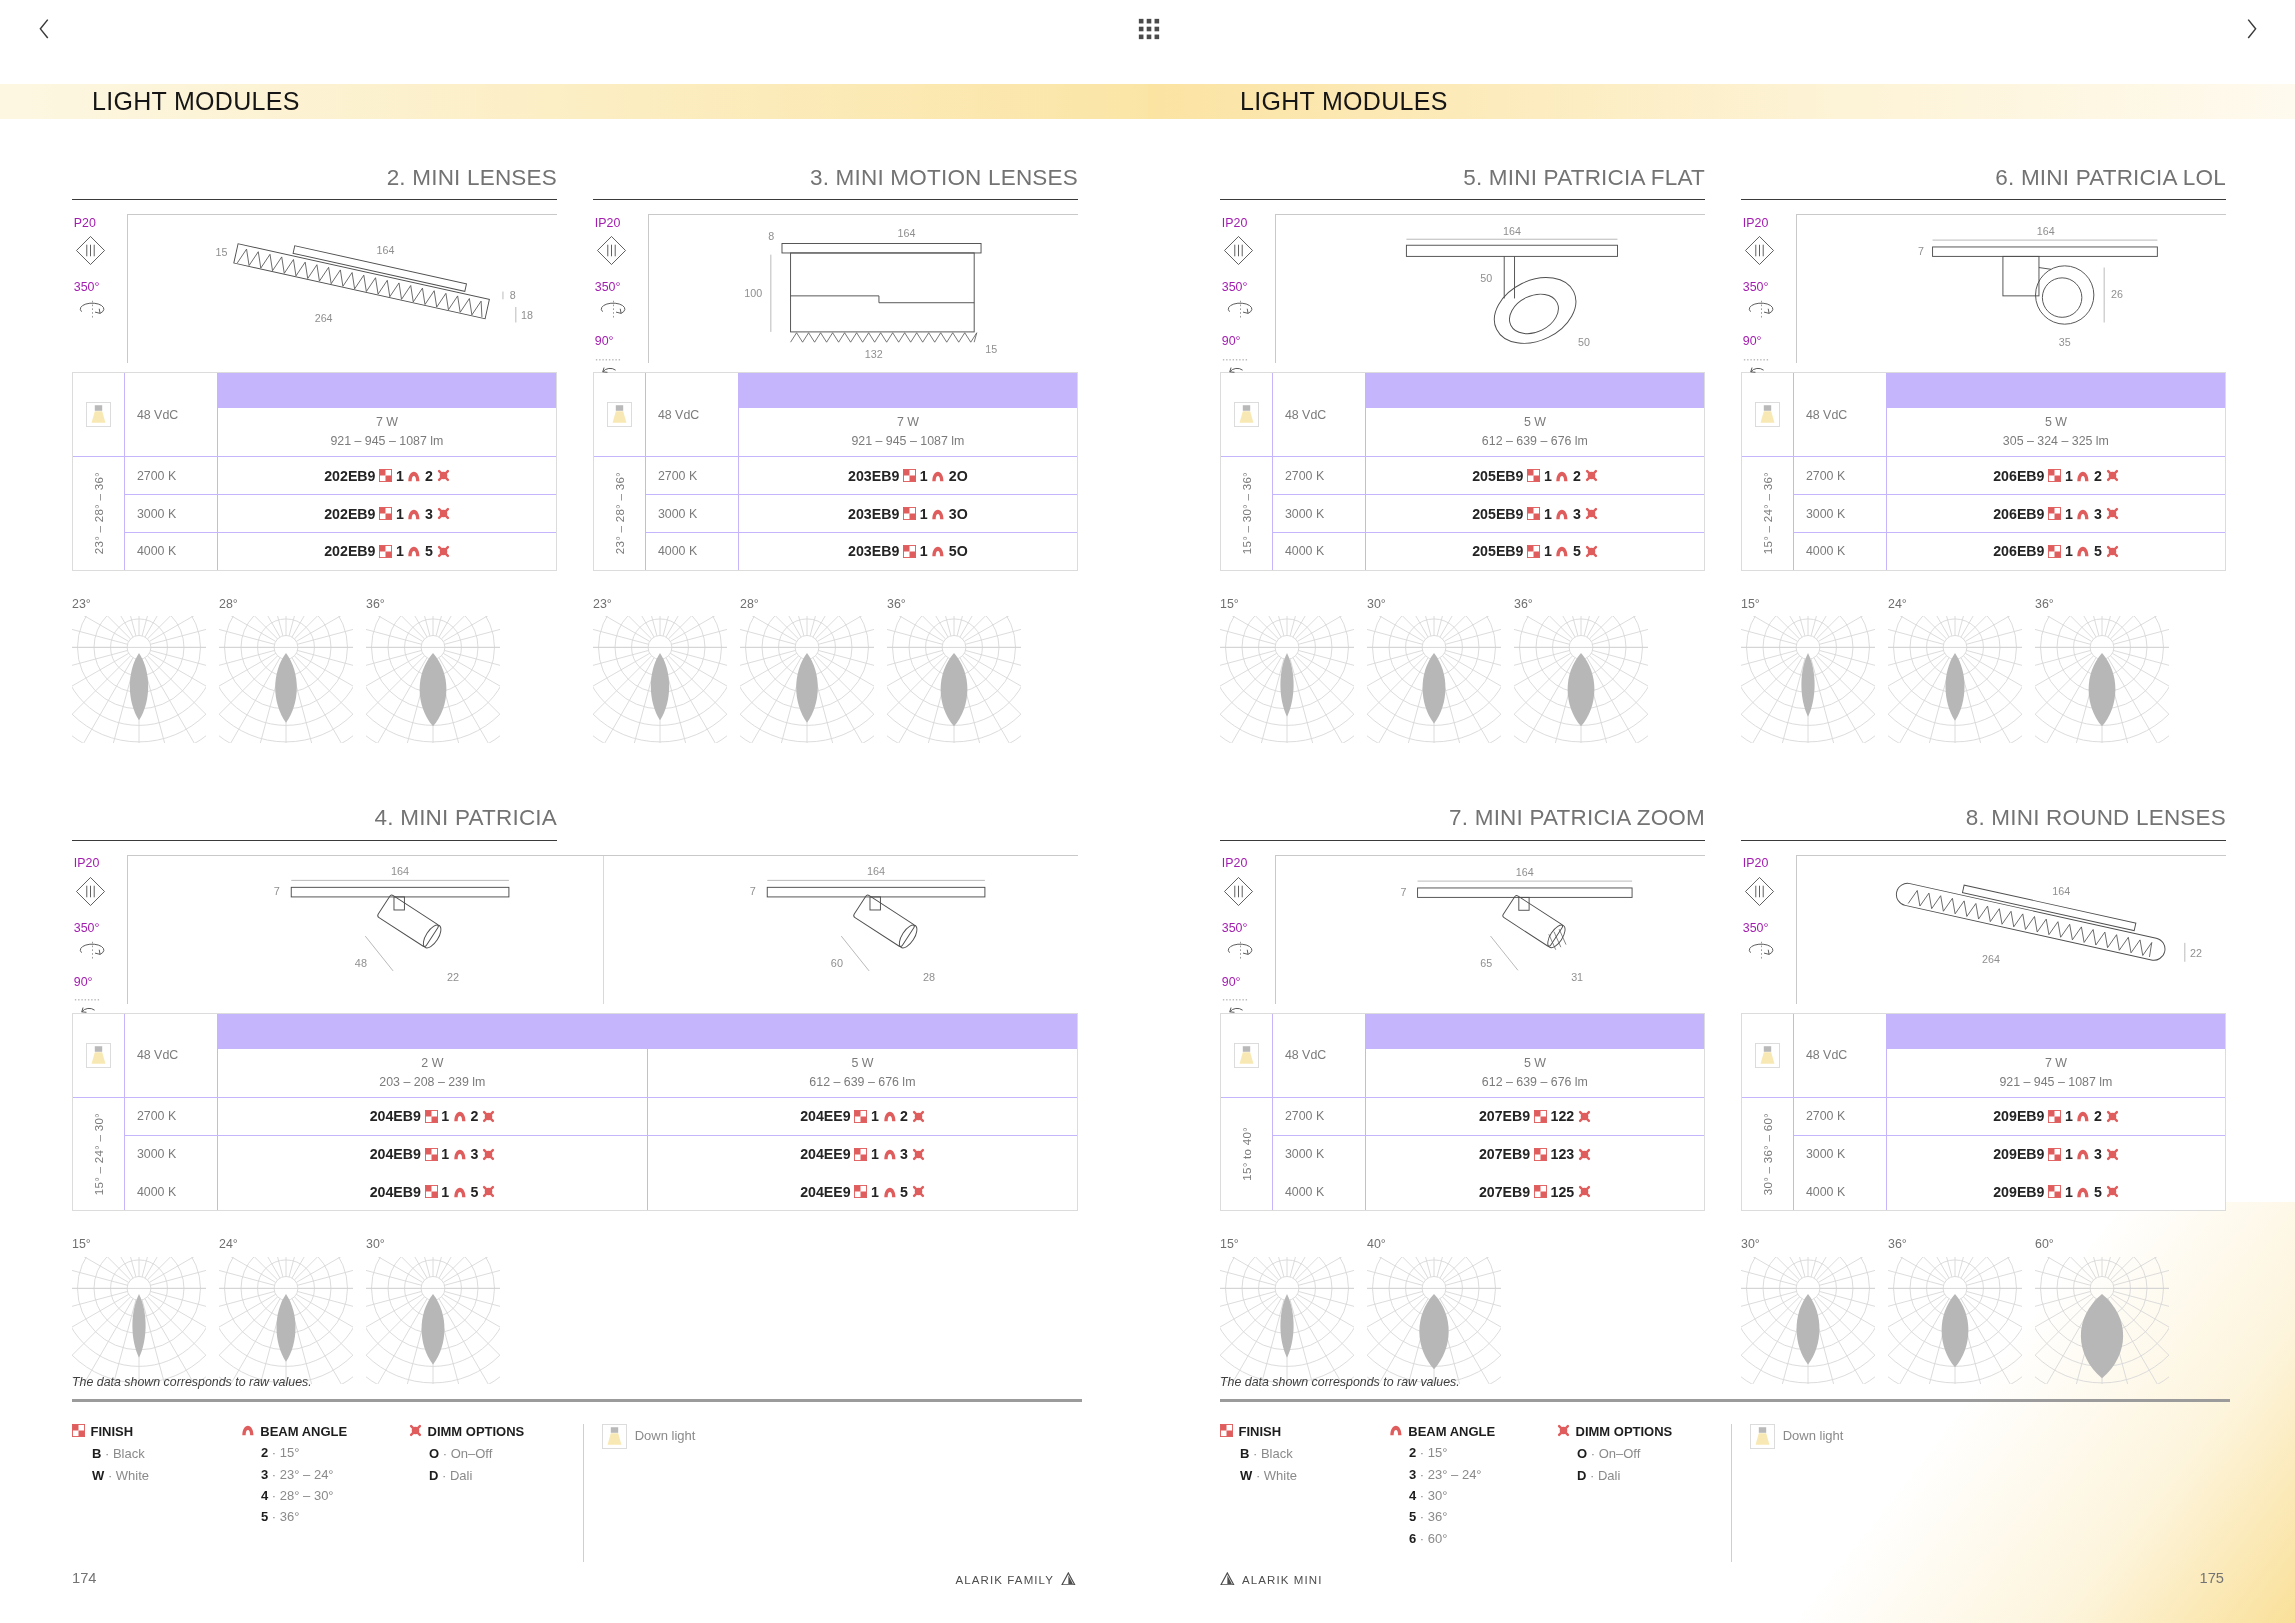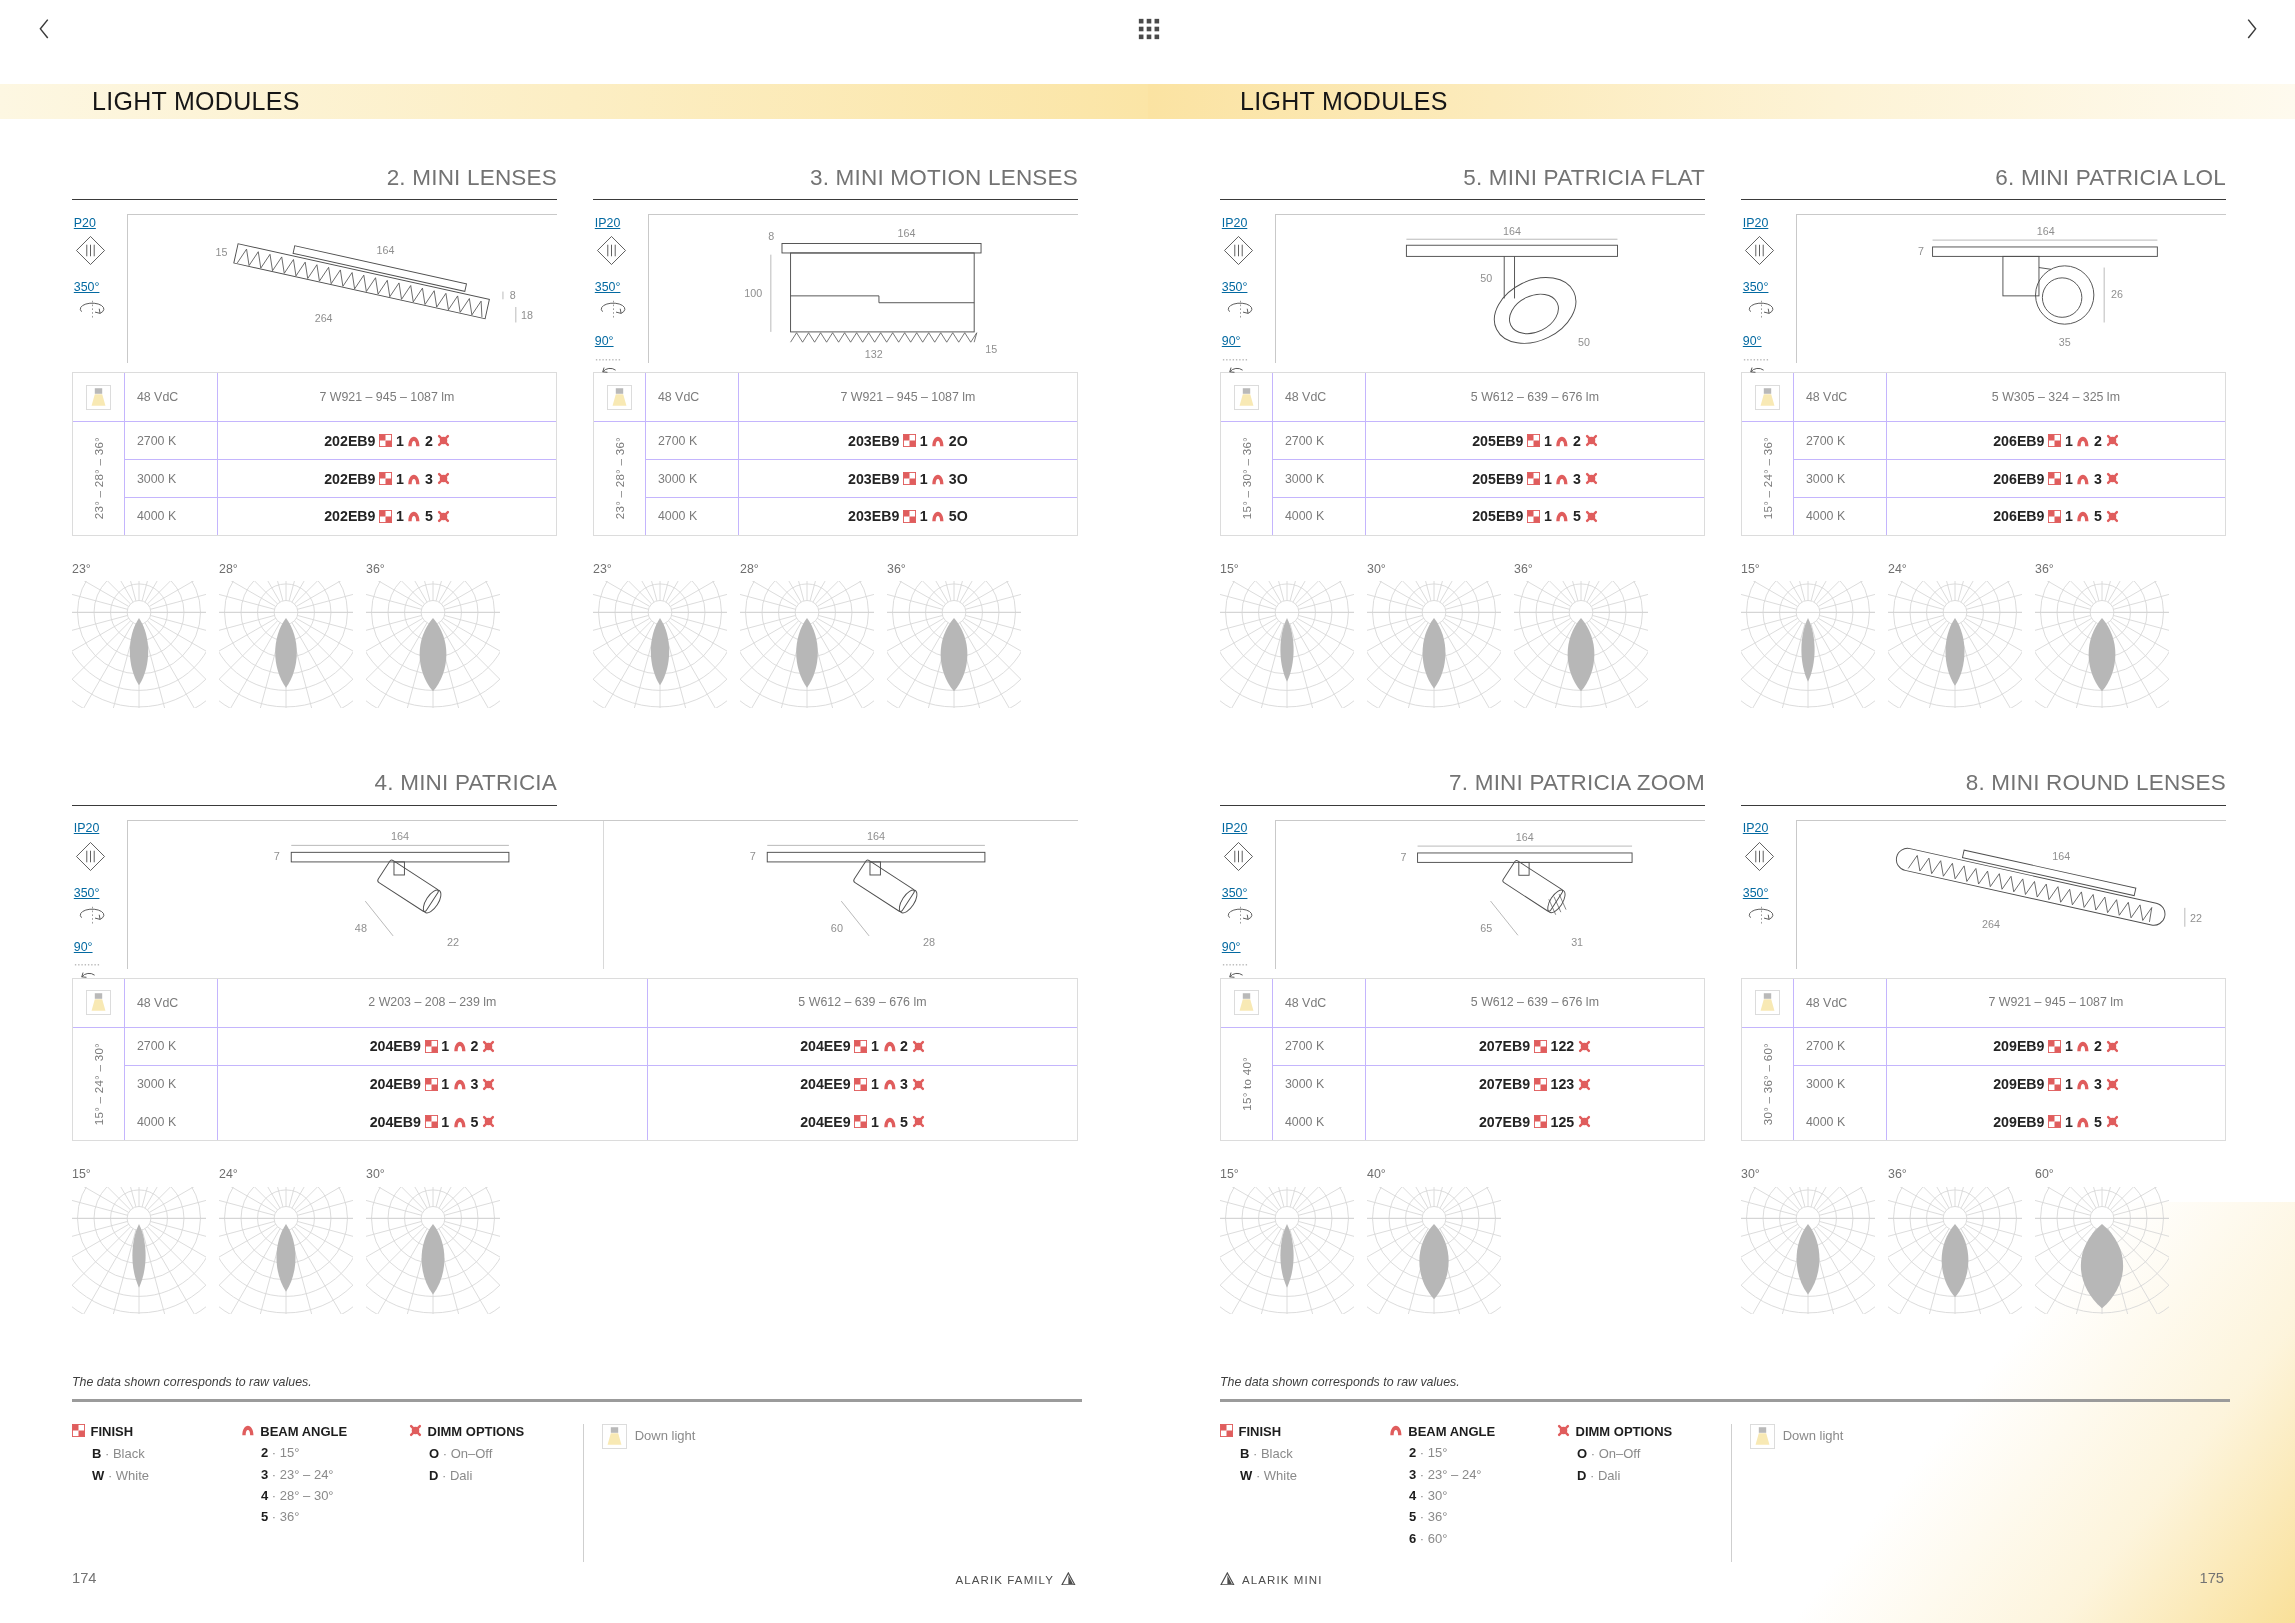--- a/index.html
+++ b/index.html
@@ -18,32 +18,32 @@
      background:linear-gradient(308deg,rgba(249,222,147,.95) 0%,rgba(251,235,190,.55) 28%,rgba(255,255,255,0) 60%);}
   .content{position:absolute;top:165px;left:72px;width:1006px;display:grid;
      grid-template-columns:485px 485px;column-gap:36px;row-gap:59px;}
   .section{width:485px;}
   .section.span2{grid-column:1 / -1;width:1006px;}
   .sec-title{font-size:22.5px;color:#737373;letter-spacing:0.2px;padding-bottom:8.3px;
      border-bottom:1.8px solid #3a3a3a;margin-bottom:13.8px;text-align:right;}
   .section.span2 .sec-title{width:485px;}
   .sec-body{display:flex;height:149px;}
   .spec-col{width:55px;flex:none;padding-top:1.8px;}
-  .spec-label{font-size:12.4px;color:#0369a1;margin:0 0 4.6px 1.8px;text-decoration:underline;}
+  .spec-label{font-size:12.4px;color:#a21caf;margin:0 0 4.6px 1.8px;}
   .spec-icon{margin:0 0 10px 1.8px;}
   .draw-area{flex:1;border-top:0.9px solid #c9c9c9;border-left:0.9px solid #c9c9c9;display:flex;}
   .draw-half{flex:1;position:relative;}
   .draw-half + .draw-half{border-left:0.9px solid #d9d9d9;}
   .draw-half svg{width:100%;height:100%;display:block;}
   .sec-table{margin-top:9.2px;border:0.9px solid #dcdcdc;background:#c4b5fd;display:grid;gap:0.9px;}
   .cell{background:#fff;display:flex;align-items:center;justify-content:center;min-height:37px;}
   .cell.hdr{min-height:48px;}
   .cell.left{justify-content:flex-start;padding-left:12px;}
   .gray-txt{font-size:12.4px;color:#7b7b7b;}
-  .power-cell{flex-direction:row;line-height:1.55;}
+  .power-cell{flex-direction:column;line-height:1.55;margin-top:35px;}
   .v-label{writing-mode:vertical-rl;transform:rotate(180deg);font-size:11.5px;color:#7b7b7b;letter-spacing:0.3px;}
   .code{display:flex;align-items:center;gap:3.7px;font-size:14.2px;font-weight:bold;color:#242424;}
   .code .ci{display:flex;align-items:center;}
   .charts{margin-top:26px;display:flex;gap:13px;}
   .chart{width:134px;}
   .chart-label{font-size:12.4px;color:#6f6f6f;margin-bottom:5.5px;}
   .foot-block{position:absolute;top:1375px;left:72px;width:1010px;}
   .note{font-style:italic;font-size:12.4px;color:#3f3f3f;margin-bottom:10px;}
   .rule{height:2.8px;background:#9b9b9b;margin-bottom:22px;}
   .legend{display:flex;min-height:138px;}

